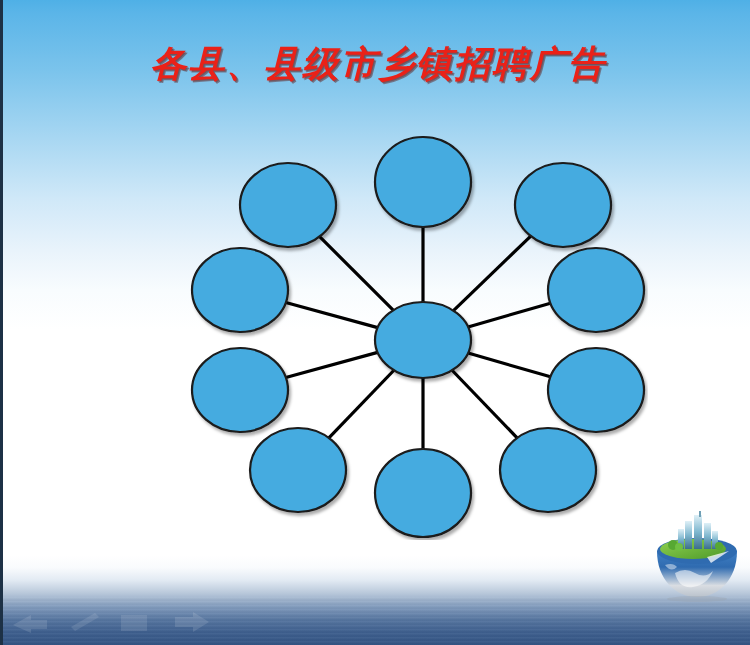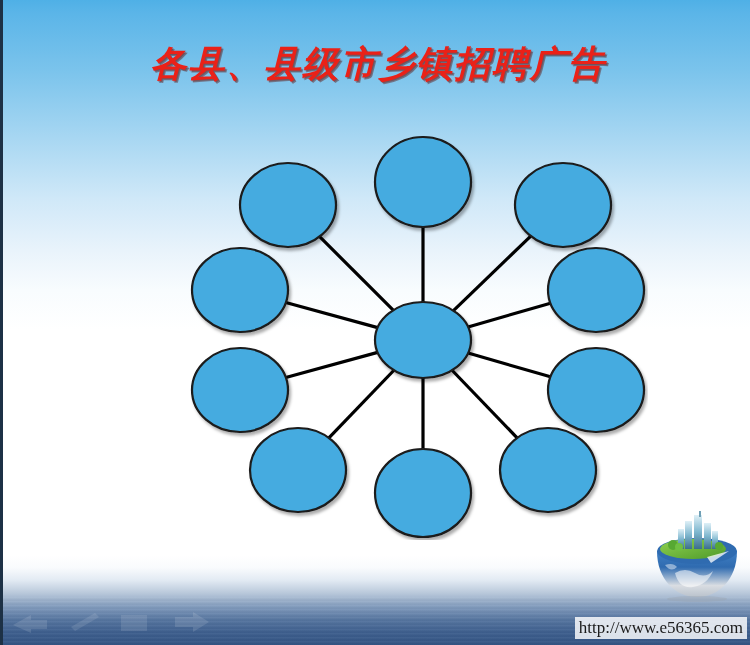--- a/index.html
+++ b/index.html
@@ -253,15 +253,14 @@
       </g>
 
       <circle cx="24" cy="38" r="5" fill="#57a832"></circle>
       <circle cx="30" cy="40" r="4" fill="#6fbf42"></circle>
       <circle cx="70" cy="39" r="4" fill="#57a832"></circle>
 
       <ellipse cx="48" cy="92" rx="30" ry="3" fill="#9aa6b2" opacity=".4"></ellipse>
     </svg>
   </div>
 
-  <div class="url">http://www.e56365.com</div>
 
 </div>
 
 </body></html>

